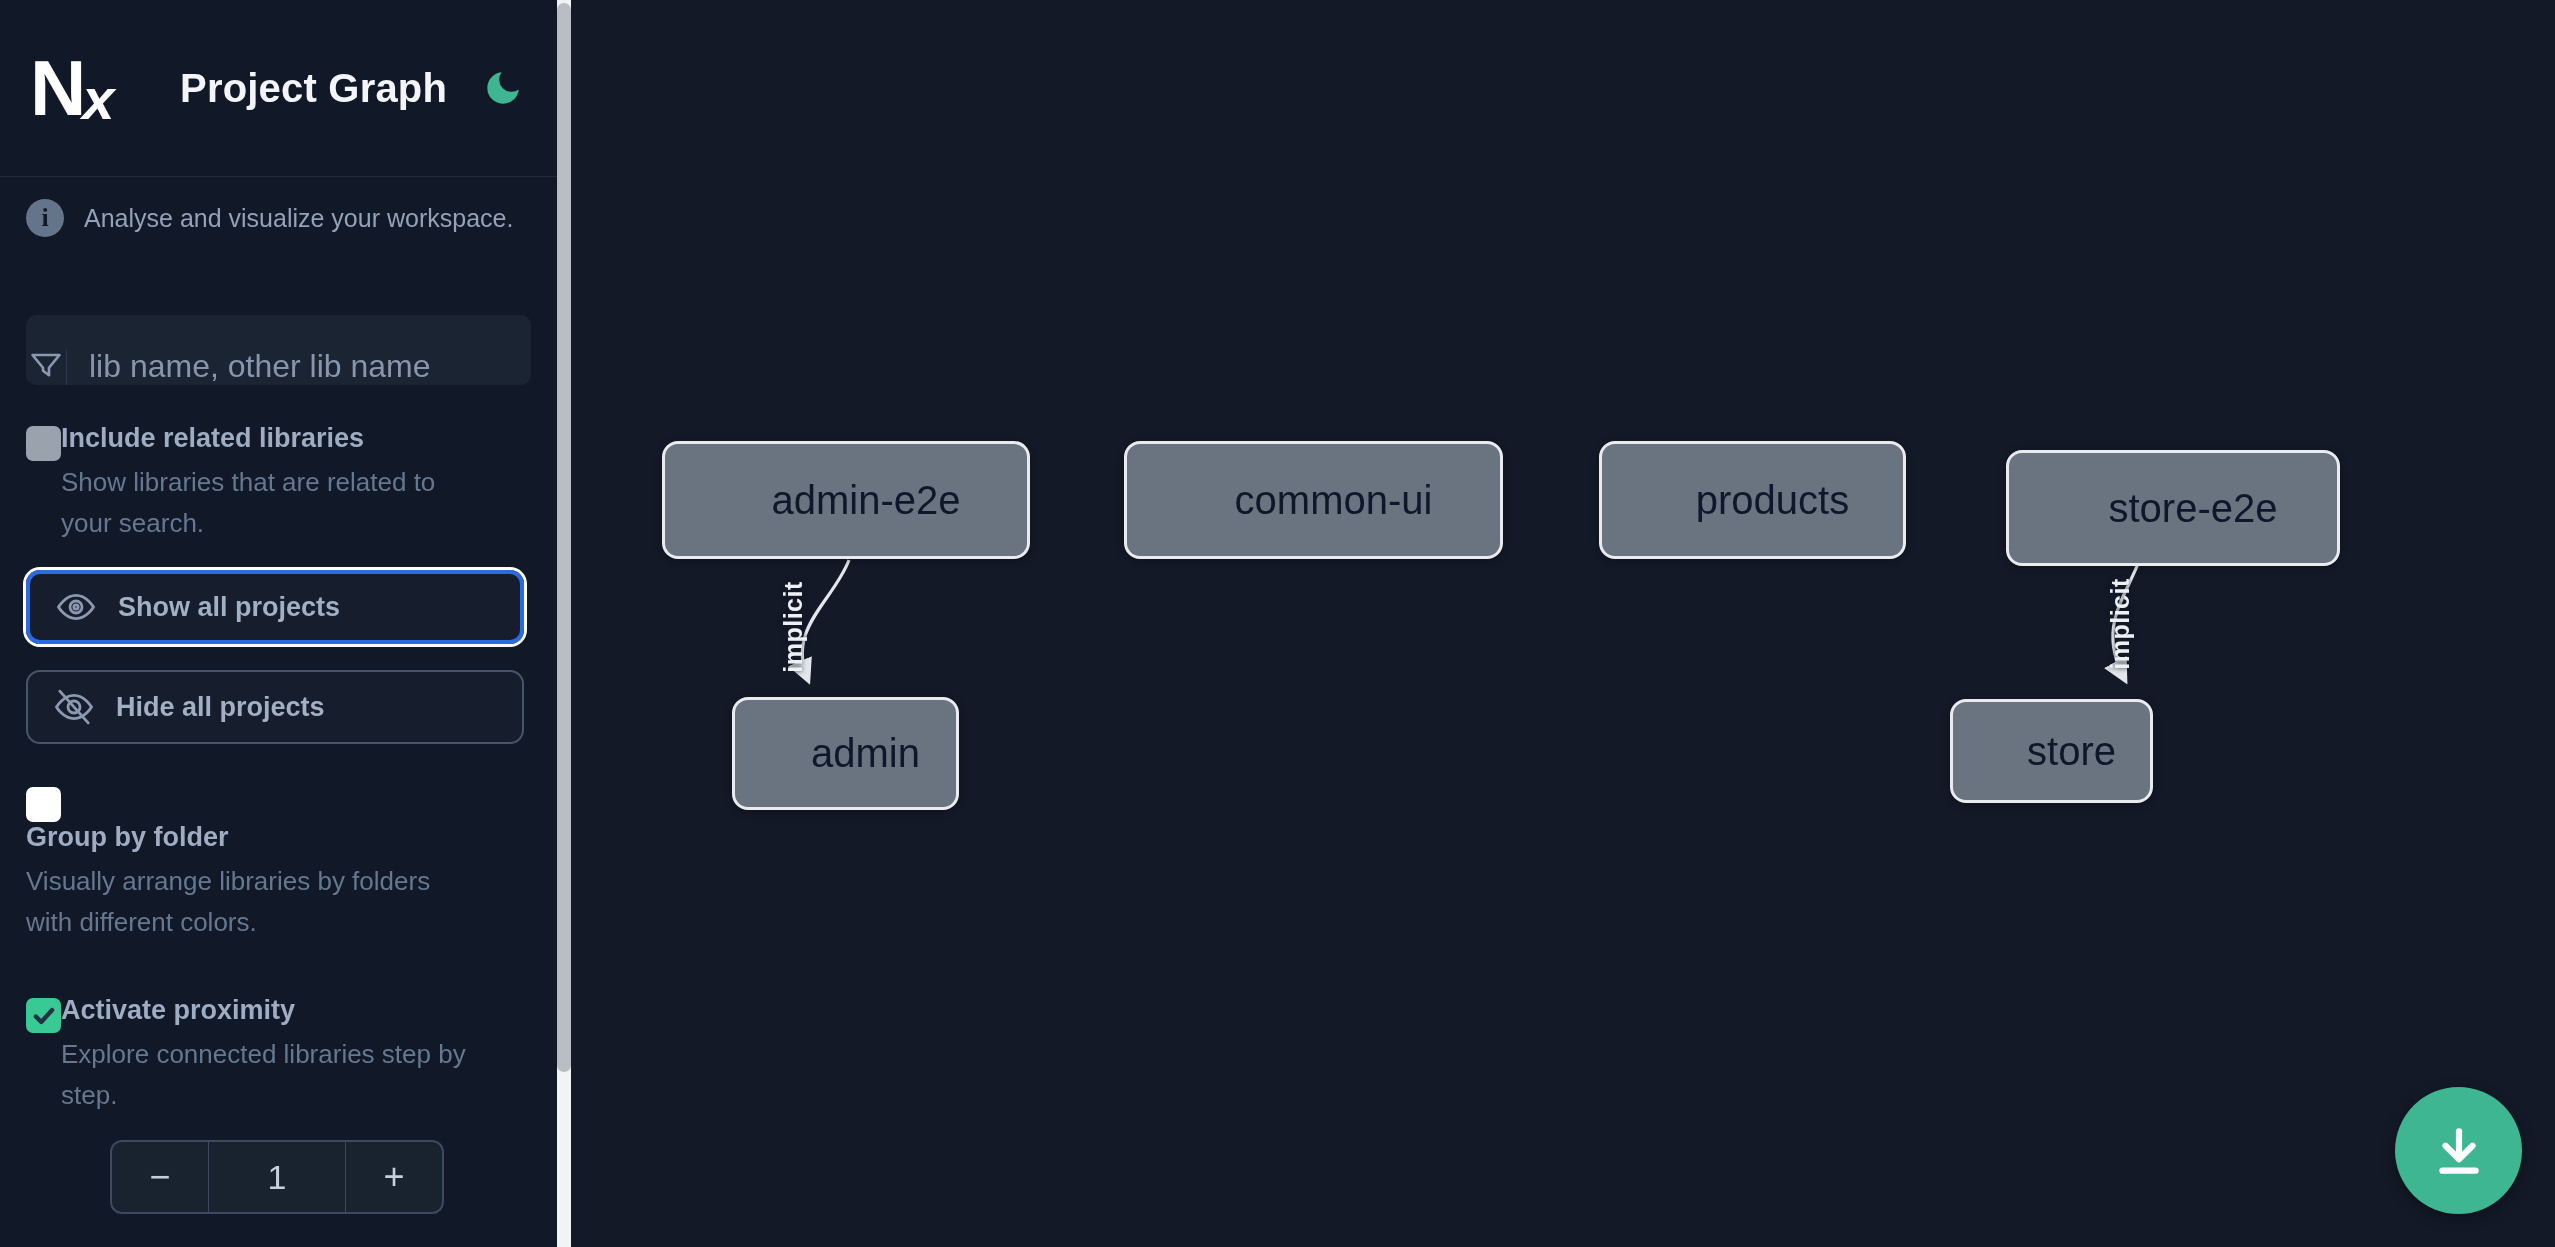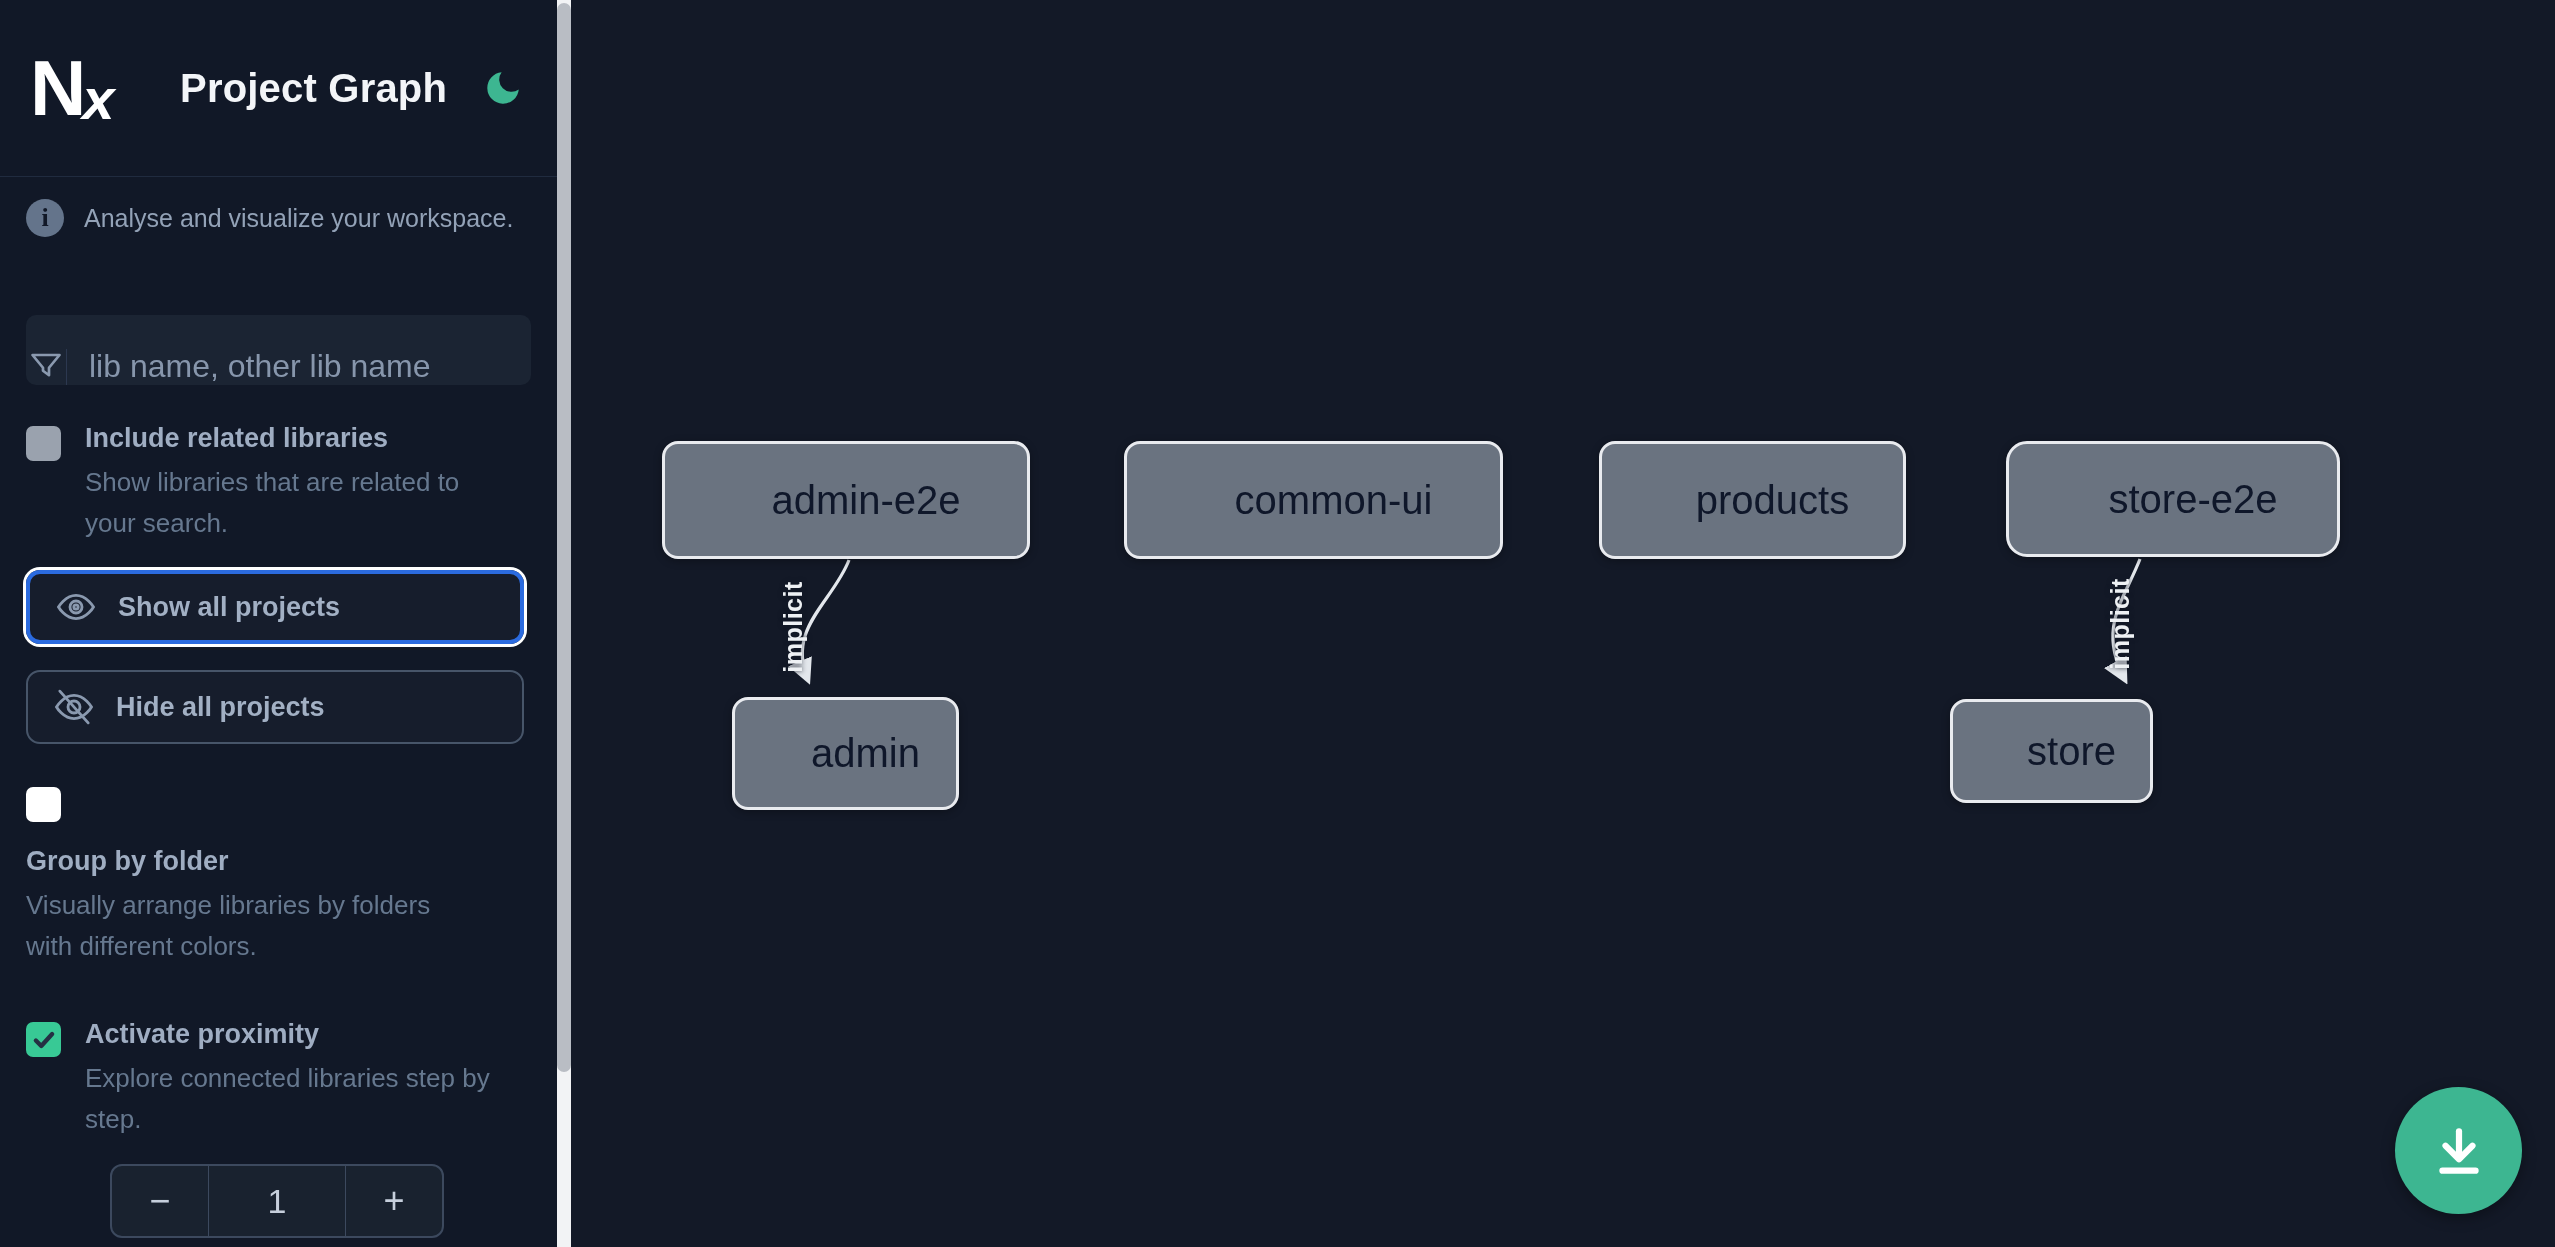--- a/index.html
+++ b/index.html
@@ -50,21 +50,21 @@
     width:70px; display:flex; align-items:center; justify-content:center;
     border-right:1px solid #2c3850;
   }
   .search-input {
     flex:1; background:transparent; border:none; outline:none;
     color:#dbe2ec; font-size:32px; padding:0 22px;
     font-family:"Liberation Sans", sans-serif;
   }
   .search-input::placeholder { color:#8796ac; }
 
-  .toggle-row { display:flex; gap:24px; margin-top:38px; }
+  .toggle-row { display:flex; margin-top:38px; }
   .cb {
     width:35px; height:35px; border-radius:7px; flex-shrink:0; margin-top:3px;
     cursor:pointer; display:flex; align-items:center; justify-content:center;
   }
   .cb.gray  { background:#9aa2ae; }
   .cb.white { background:#ffffff; }
   .cb.checked { background:#38c995; }
   .toggle-text { width:428px; }
   .toggle-label { color:#9fadc2; font-size:27px; font-weight:700; }
   .toggle-desc  { color:#66788f; font-size:26px; line-height:41px; margin-top:8px; }
@@ -120,21 +120,21 @@
     position:absolute; z-index:3;
     background:#6a7380; border:3px solid #e9ebef; border-radius:16px;
     display:flex; align-items:center; justify-content:center;
     color:#0f172a; font-size:40px; cursor:pointer;
     box-shadow:0 2px 8px rgba(0,0,0,0.30);
     padding-left:40px;
   }
   .n-admin-e2e  { left:662px;  top:441px; width:368px; height:118px; }
   .n-common-ui  { left:1124px; top:441px; width:379px; height:118px; }
   .n-products   { left:1599px; top:441px; width:307px; height:118px; }
-  .n-store-e2e  { left:2006px; top:441px; width:334px; height:116px;border-radius:21px; }
+  .n-store-e2e  { left:2006px; top:450px; width:334px; height:116px; }
   .n-admin      { left:732px;  top:697px; width:227px; height:113px; }
   .n-store      { left:1950px; top:699px; width:203px; height:104px; }
 
   .edge-label {
     position:absolute; z-index:4; color:#eef1f4; font-size:25px; font-weight:700;
     letter-spacing:0.5px; text-shadow:0 0 5px rgba(19,25,39,0.9);
     transform:translate(-50%,-50%) rotate(-90deg); white-space:nowrap;
     pointer-events:none;
   }
   .el-1 { left:793px;  top:627px; }

